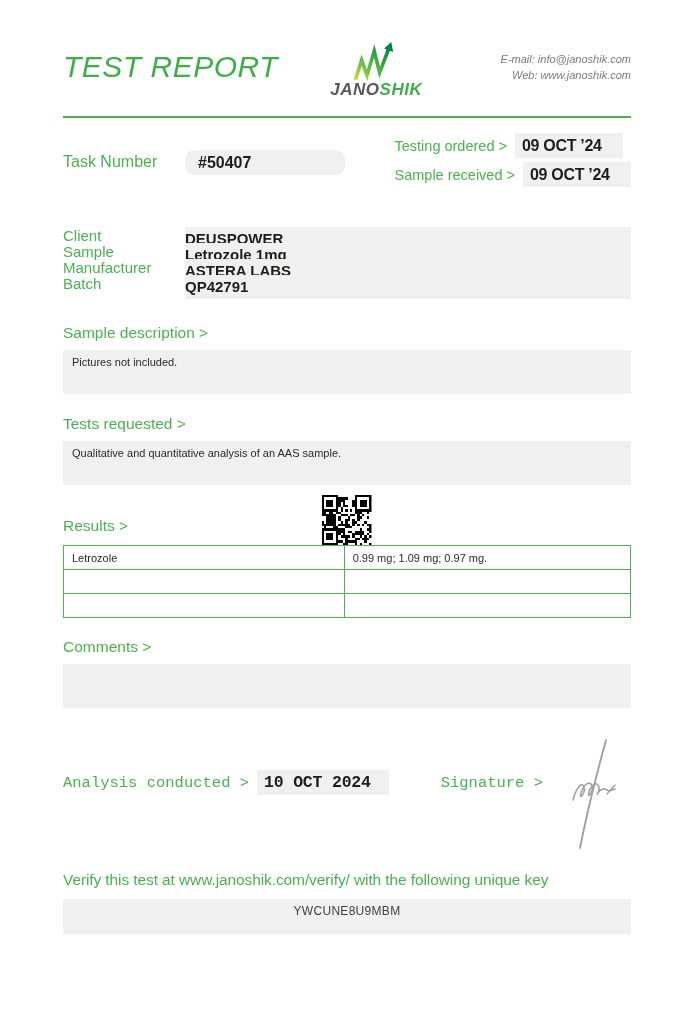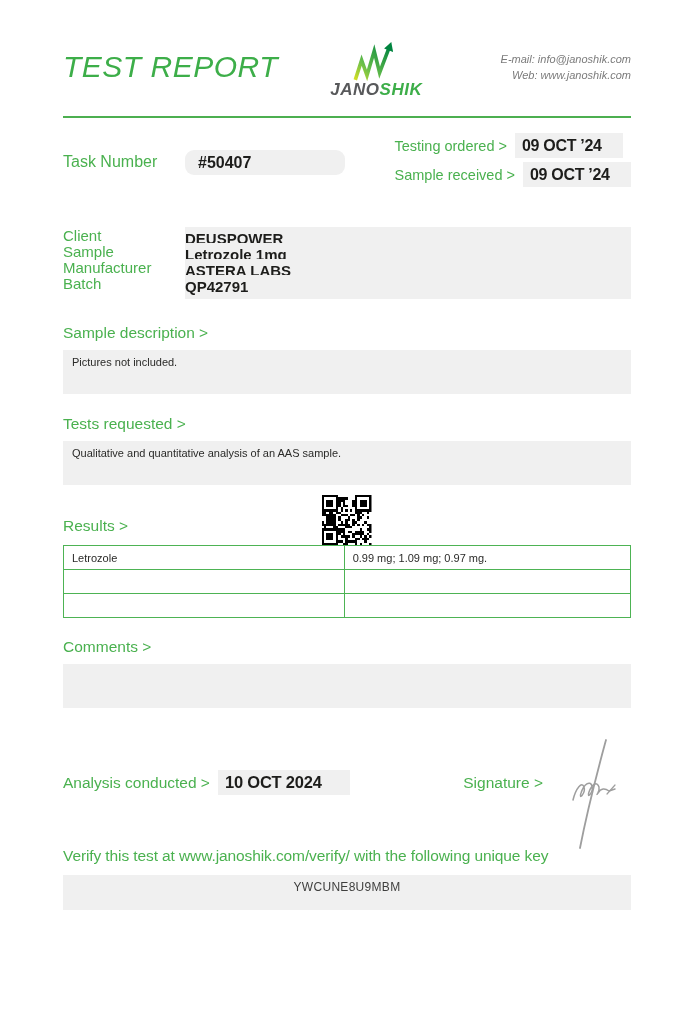--- a/index.html
+++ b/index.html
@@ -54,27 +54,27 @@
 
   
   .results-header{position:relative;height:60px;}
   .results-heading{position:absolute;left:0;bottom:10px;}
   .qr{position:absolute;left:50%;transform:translateX(-51%);bottom:0;width:50px;height:50px;background:#fff;}
   table.results{width:100%;border-collapse:collapse;table-layout:fixed;}
   table.results td{border:1.5px solid #4db354;height:24px;font-size:11px;padding:0 4px 0 8px;color:#2a2a28;overflow:hidden;white-space:nowrap;}
   td.col-substance{width:49.5%;}
 
   
-  .footer-row{position:relative;display:flex;align-items:center;height:25px;margin-top:62px;}
+  .footer-row{position:relative;display:flex;align-items:center;height:25px;margin-top:62px;font-family:Liberation Mono, monospace;}
   .analysis-label{color:var(--green);font-size:15.5px;margin-right:8px;white-space:nowrap;}
   .analysis-box{width:132px;height:25px;background:var(--box-gray);font-weight:700;font-size:16.5px;line-height:25px;padding-left:7px;letter-spacing:-.2px;}
   .signature-label{color:var(--green);font-size:15.5px;margin-left:auto;margin-right:88px;white-space:nowrap;}
   .signature-svg{position:absolute;right:12px;top:-34px;width:54px;height:116px;}
 
-  .verify-heading{margin-top:52px;color:var(--green);font-size:15.5px;white-space:nowrap;letter-spacing:-.1px;}
+  .verify-heading{margin-top:76px;color:var(--green);font-size:15.5px;white-space:nowrap;letter-spacing:-.1px;}
   .key-box{margin-top:10px;background:var(--box-gray);height:35px;line-height:24px;text-align:center;font-size:12px;color:#3f3f3e;letter-spacing:.3px;}
 </style>
 </head>
 <body>
 
 <div class="page">
 
   <div class="header">
     <div class="report-title">TEST REPORT</div>
 

